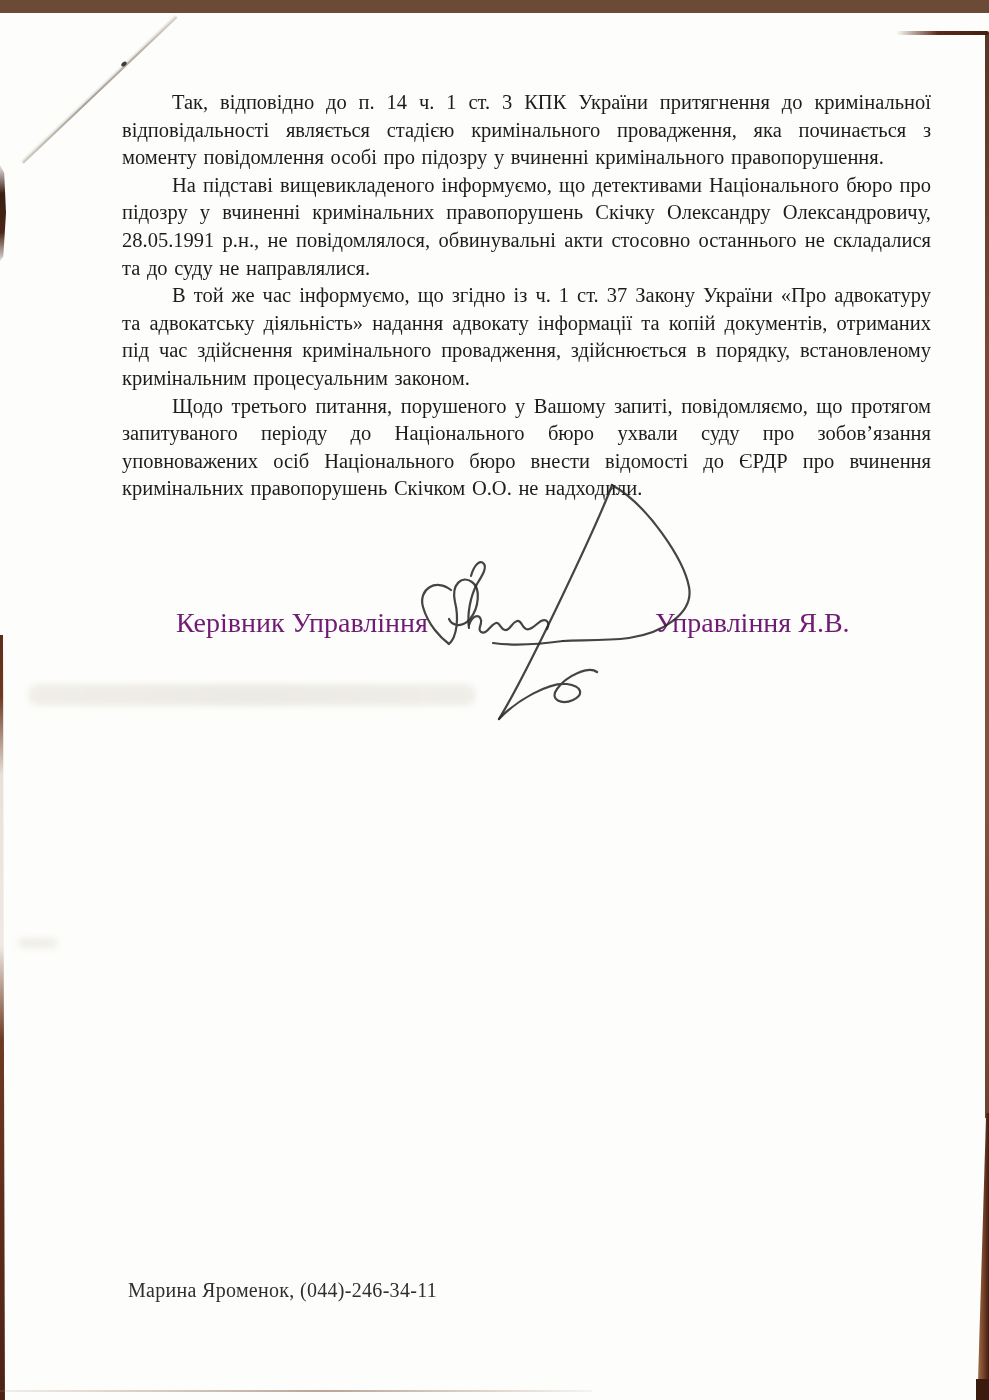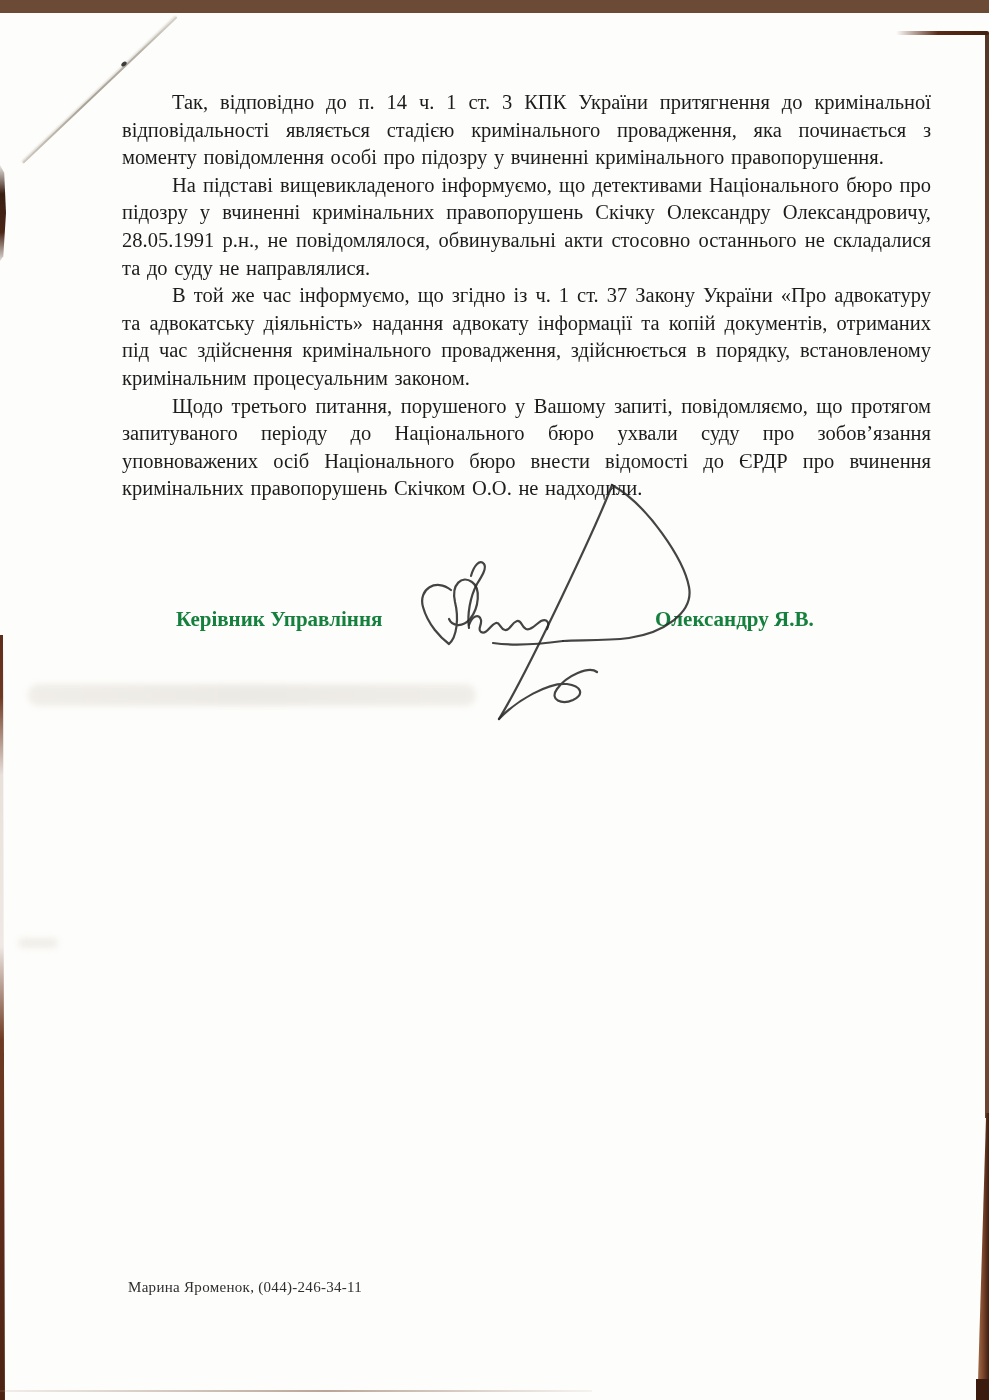--- a/index.html
+++ b/index.html
@@ -21,23 +21,23 @@
     text-align:justify;
   }
   .doc-text p{
     margin:0;
     text-indent:50px;
     word-spacing:1.5px;
   }
   
   .sig-label{
     position:absolute;
-    font-weight:bold;
-    font-size:21px;
-    color:#15803d;
+    font-weight:normal;
+    font-size:28px;
+    color:#701a75;
     white-space:nowrap;
   }
   .sig-label.left{left:176px; top:594px;}
   .sig-label.right{left:655px; top:594px;}
   .sig-svg{
     position:absolute; left:0; top:0;
     width:989px; height:1400px;
     pointer-events:none;
   }
   .sig-svg path{
@@ -45,21 +45,21 @@
     stroke:#2a2a2a;
     stroke-width:2.2;
     stroke-linecap:round;
     stroke-linejoin:round;
     opacity:.88;
   }
   
   .footer-contact{
     position:absolute;
     left:128px; top:1266px;
-    font-size:15px;
+    font-size:20px;
     color:#2e2e2e;
     letter-spacing:.3px;
     white-space:nowrap;
   }
   
   .crease{
     position:absolute;
     left:23px; top:149px;
     width:212px; height:2px;
     background:linear-gradient(to right,#cfc8bd,#a9a196 40%,#b6afa4 75%,#d8d2c8);
@@ -154,21 +154,21 @@
   <div class="crease-dot"></div>
 
   <div class="doc-text">
     <p>Так, відповідно до п. 14 ч. 1 ст. 3 КПК України притягнення до кримінальної відповідальності являється стадією кримінального провадження, яка починається з моменту повідомлення особі про підозру у вчиненні кримінального правопорушення.</p>
     <p>На підставі вищевикладеного  інформуємо, що детективами Національного бюро про підозру у вчиненні кримінальних правопорушень Скічку Олександру Олександровичу, 28.05.1991 р.н., не повідомлялося, обвинувальні акти стосовно останнього не складалися та до суду не направлялися.</p>
     <p>В той же час інформуємо, що згідно із ч. 1 ст. 37 Закону України «Про адвокатуру та адвокатську діяльність» надання адвокату інформації та копій документів, отриманих під час здійснення кримінального провадження, здійснюється в порядку, встановленому кримінальним процесуальним законом.</p>
     <p>Щодо третього питання, порушеного у Вашому запиті, повідомляємо, що протягом запитуваного періоду до Національного бюро ухвали суду про зобов’язання уповноважених осіб Національного бюро внести відомості до ЄРДР про вчинення кримінальних правопорушень Скічком О.О. не надходили.</p>
   </div>
 
   <div class="sig-label left">Керівник Управління</div>
-  <div class="sig-label right">Олександру Я.В.</div>
+  <div class="sig-label right">Управління Я.В.</div>
 
   <svg class="sig-svg" viewBox="0 0 989 1400" aria-hidden="true">
 
     <path d="M451,577 C436,565 418,576 423,594 C428,612 441,625 449,631 C457,624 459,605 455,589 C451,571 462,562 472,569 C481,575 479,595 470,606 C462,615 452,613 449,606"></path>
 
     <path d="M471,563 C474,552 480,546 484,551 C487,555 482,563 477,571 C470,584 467,602 469,615"></path>
 
     <path d="M469,612 C472,603 479,600 481,607 C482,612 477,617 481,619 C487,622 490,612 496,610 C500,609 500,616 505,617 C510,618 511,610 517,608 C522,607 521,614 526,616 C531,618 536,611 541,608 C547,605 550,610 547,616"></path>
 
     <path d="M612,472 C600,505 530,655 499,706"></path>

